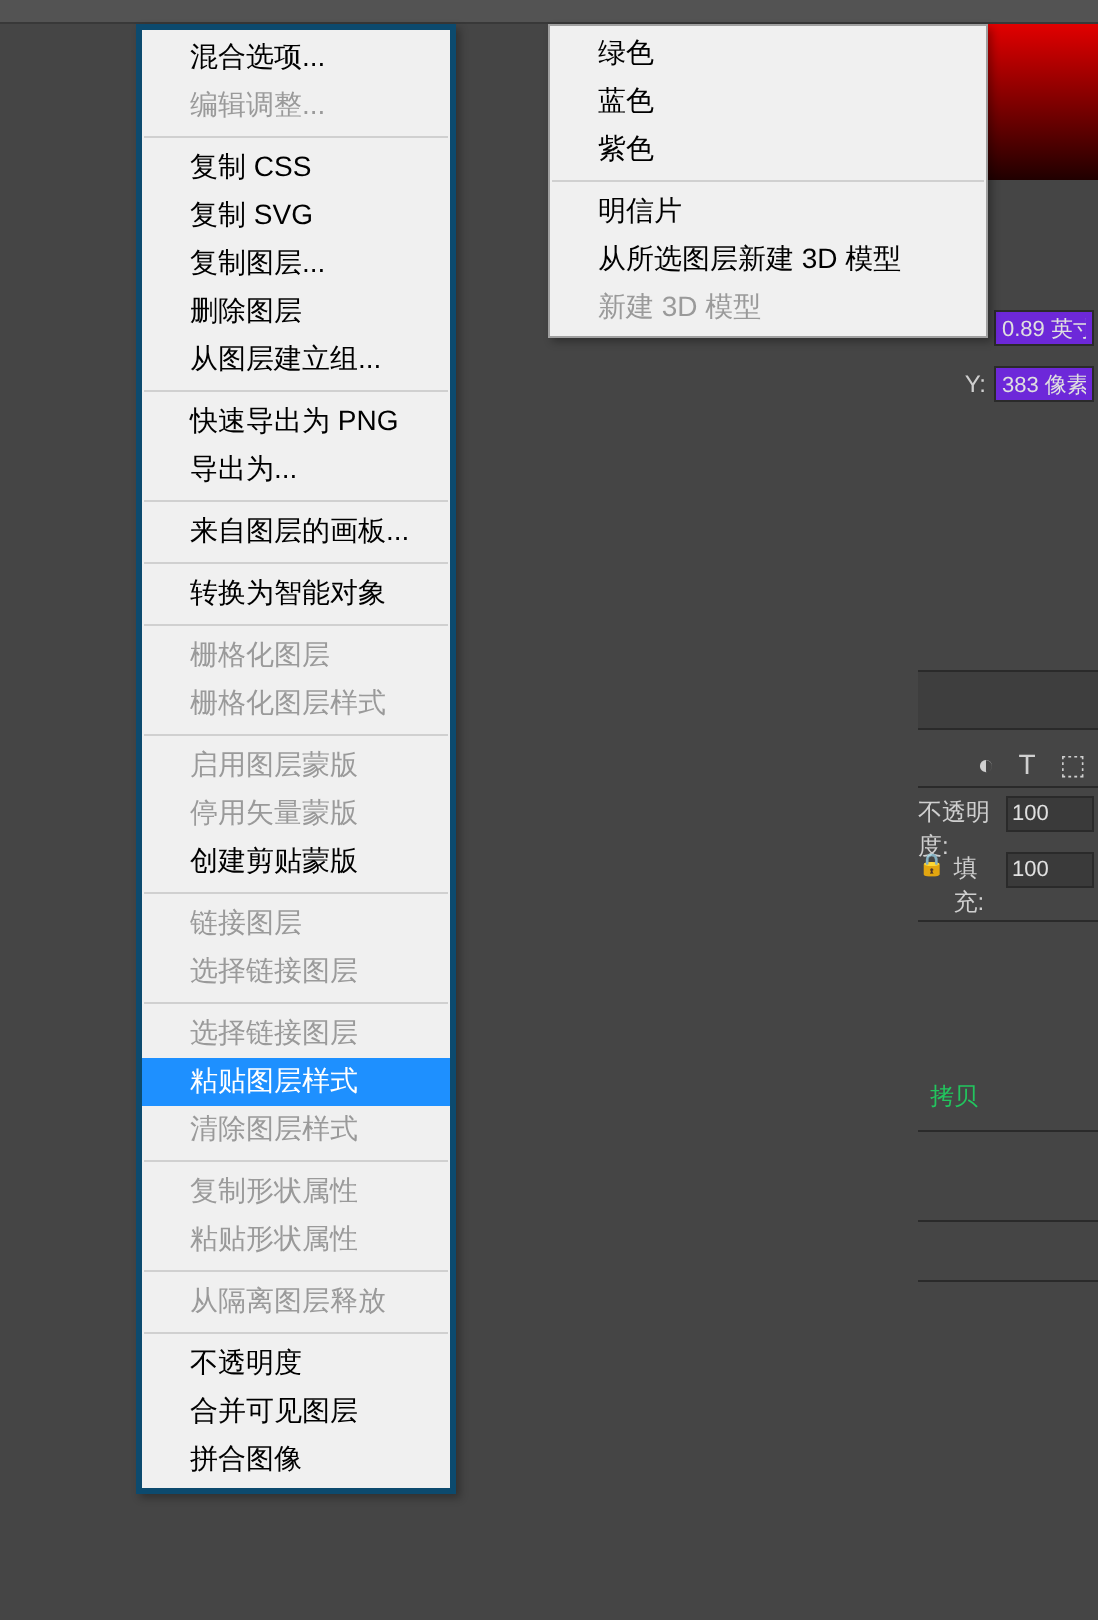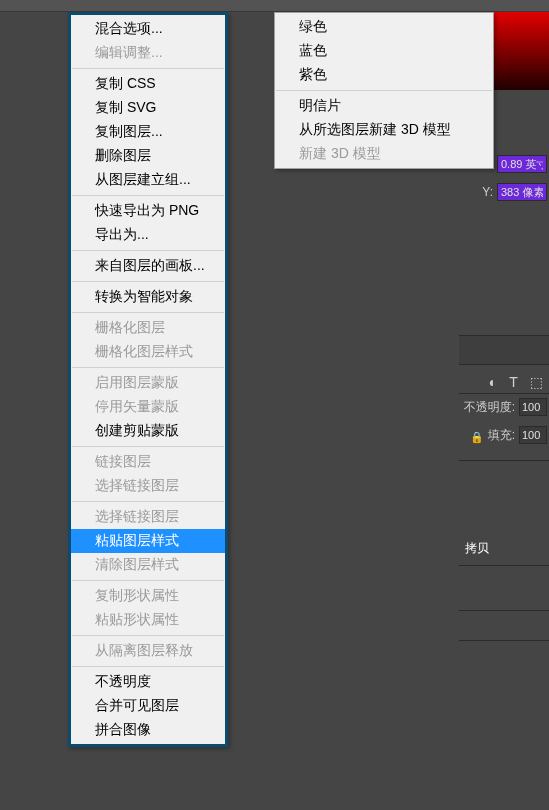--- a/index.html
+++ b/index.html
@@ -85,43 +85,43 @@
     padding-right: 6px;
     color: #d0d0d0;
     font-size: 14px;
     border-bottom: 1px solid #2a2a2a;
   }
   .opacity-row, .fill-row {
     position: absolute;
     right: 0;
     width: 90px;
     display: flex;
-    align-items: flex-end;
+    align-items: flex-start;
     justify-content: flex-end;
     gap: 4px;
     padding-right: 2px;
     color: #cfcfcf;
     font-size: 12px;
   }
   .opacity-row { top: 398px; }
   .fill-row { top: 426px; }
   .opacity-row input, .fill-row input {
-    width: 28px;
+    width: 44px;
     background: #3a3a3a;
     border: 1px solid #2a2a2a;
     color: #e0e0e0;
     font-size: 11px;
     padding: 2px 2px;
   }
   .lock-icon { font-size: 11px; }
   .copy-label {
     position: absolute;
     right: 60px;
     top: 540px;
-    color: #ffffff;
+    color: #22c55e;
     font-size: 12px;
   }
   .divider-right {
     position: absolute;
     right: 0;
     width: 90px;
     height: 1px;
     background: #2a2a2a;
   }
   

